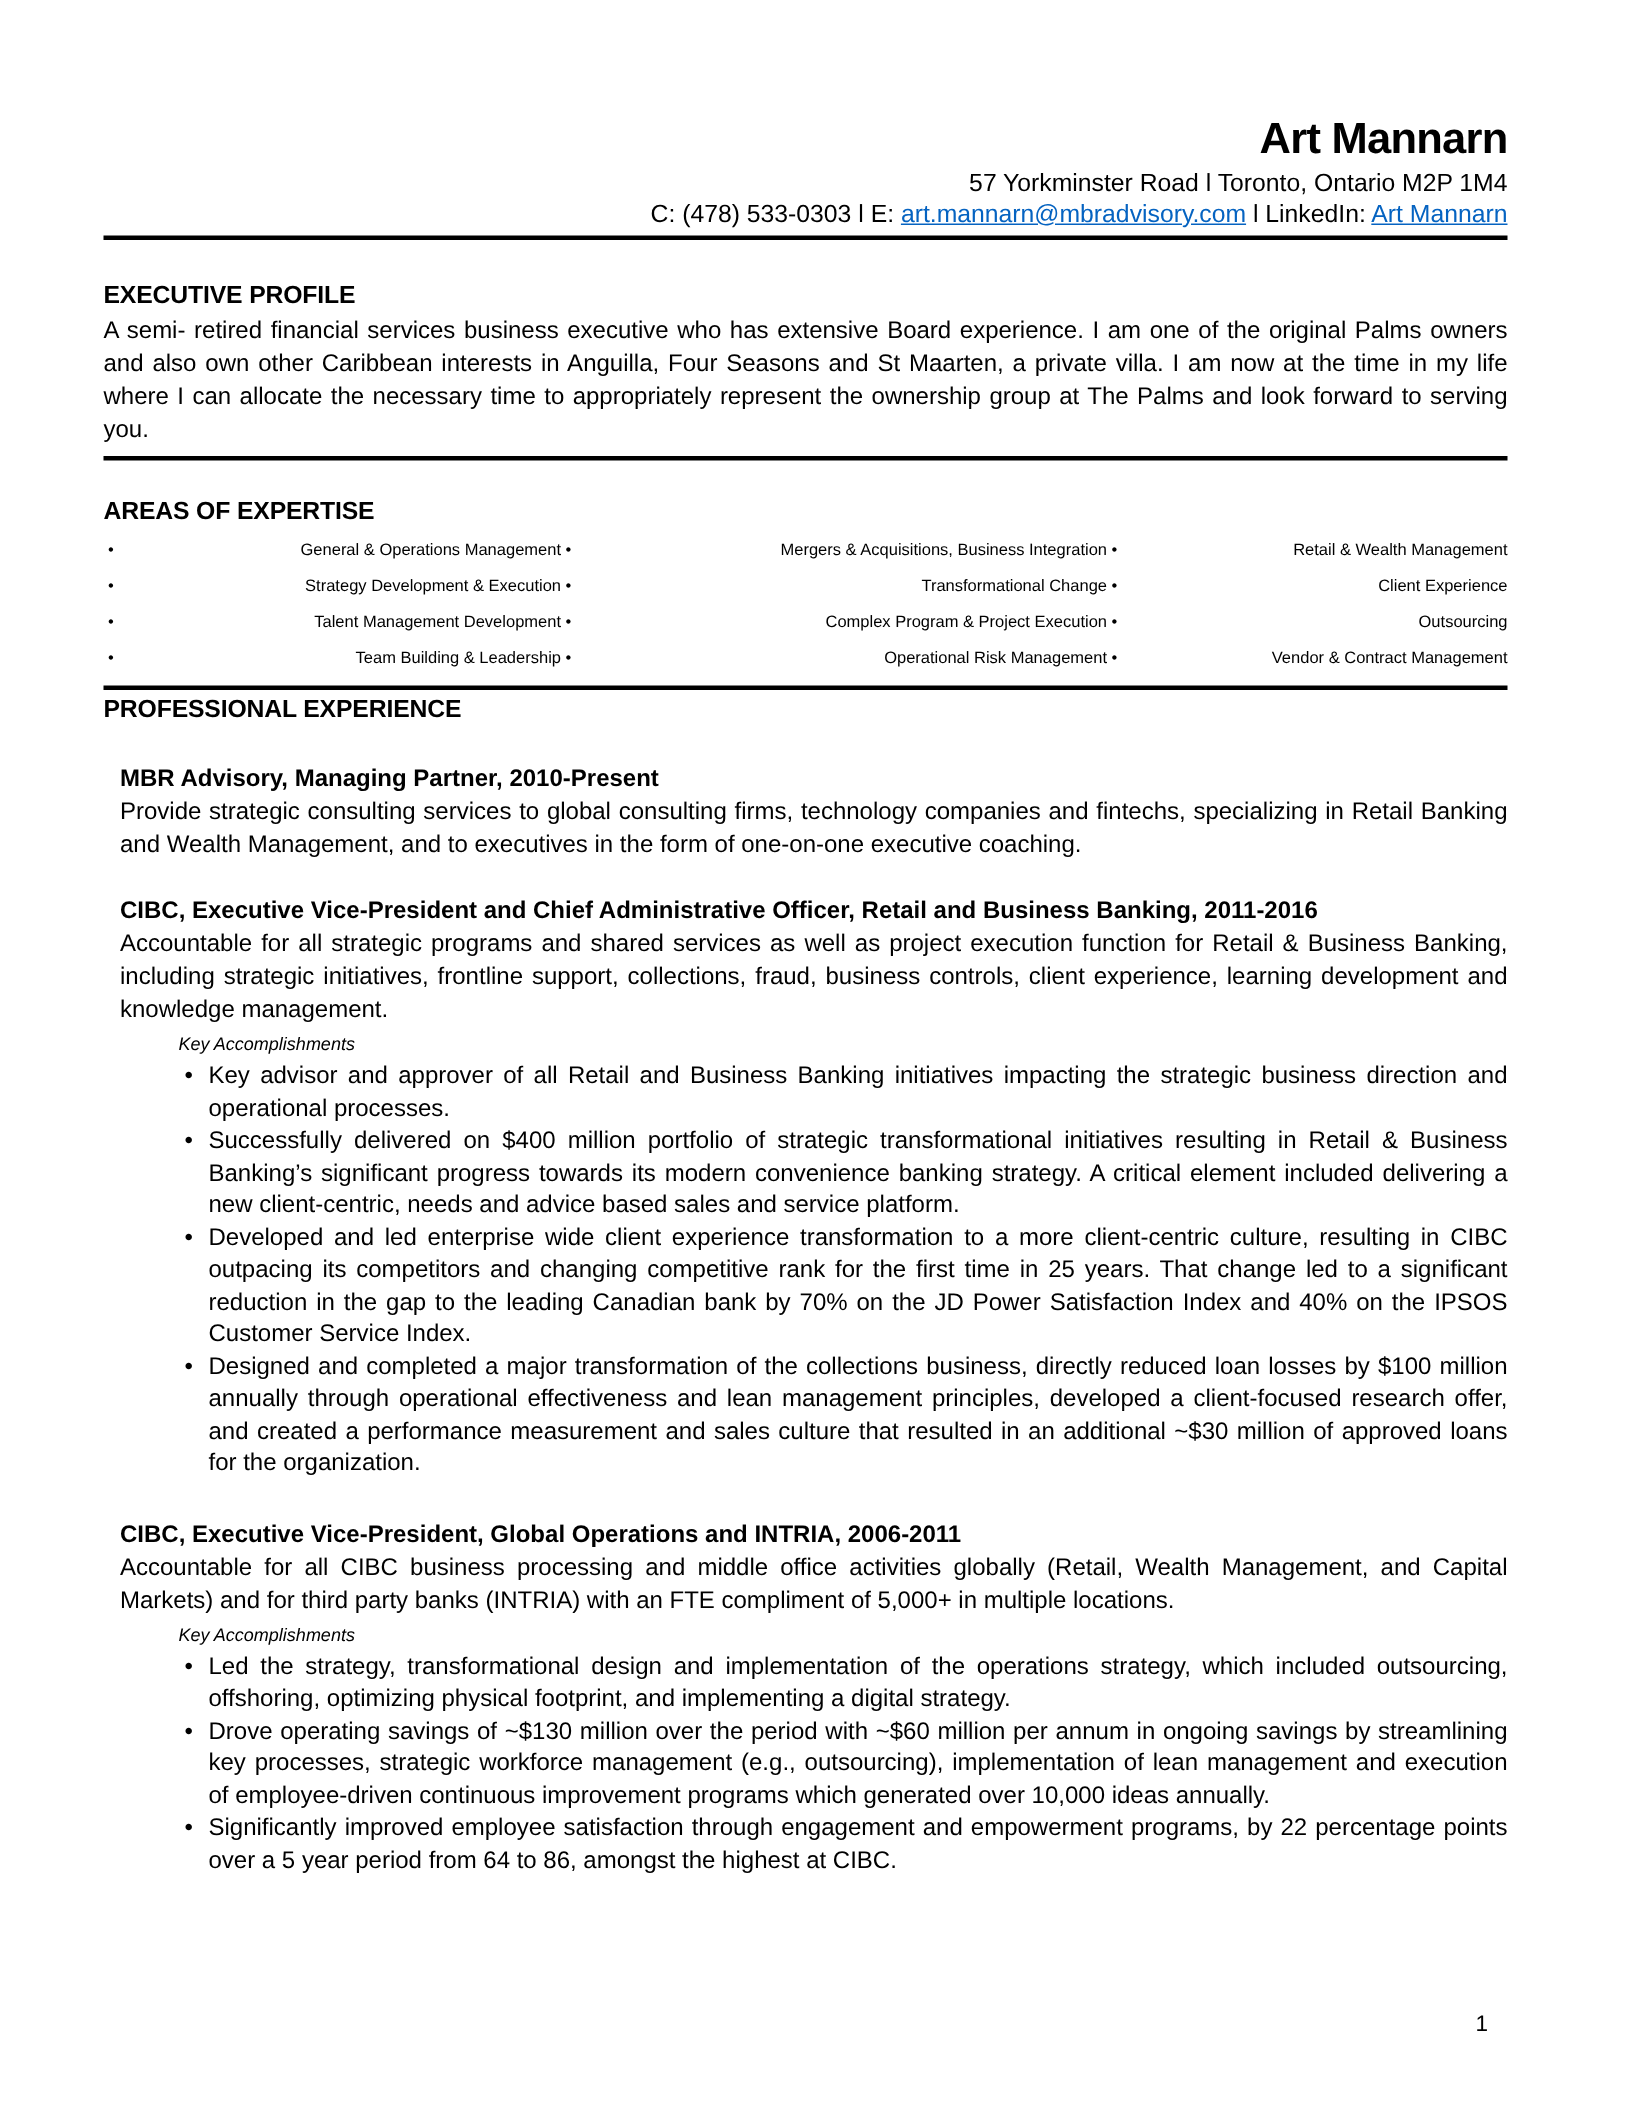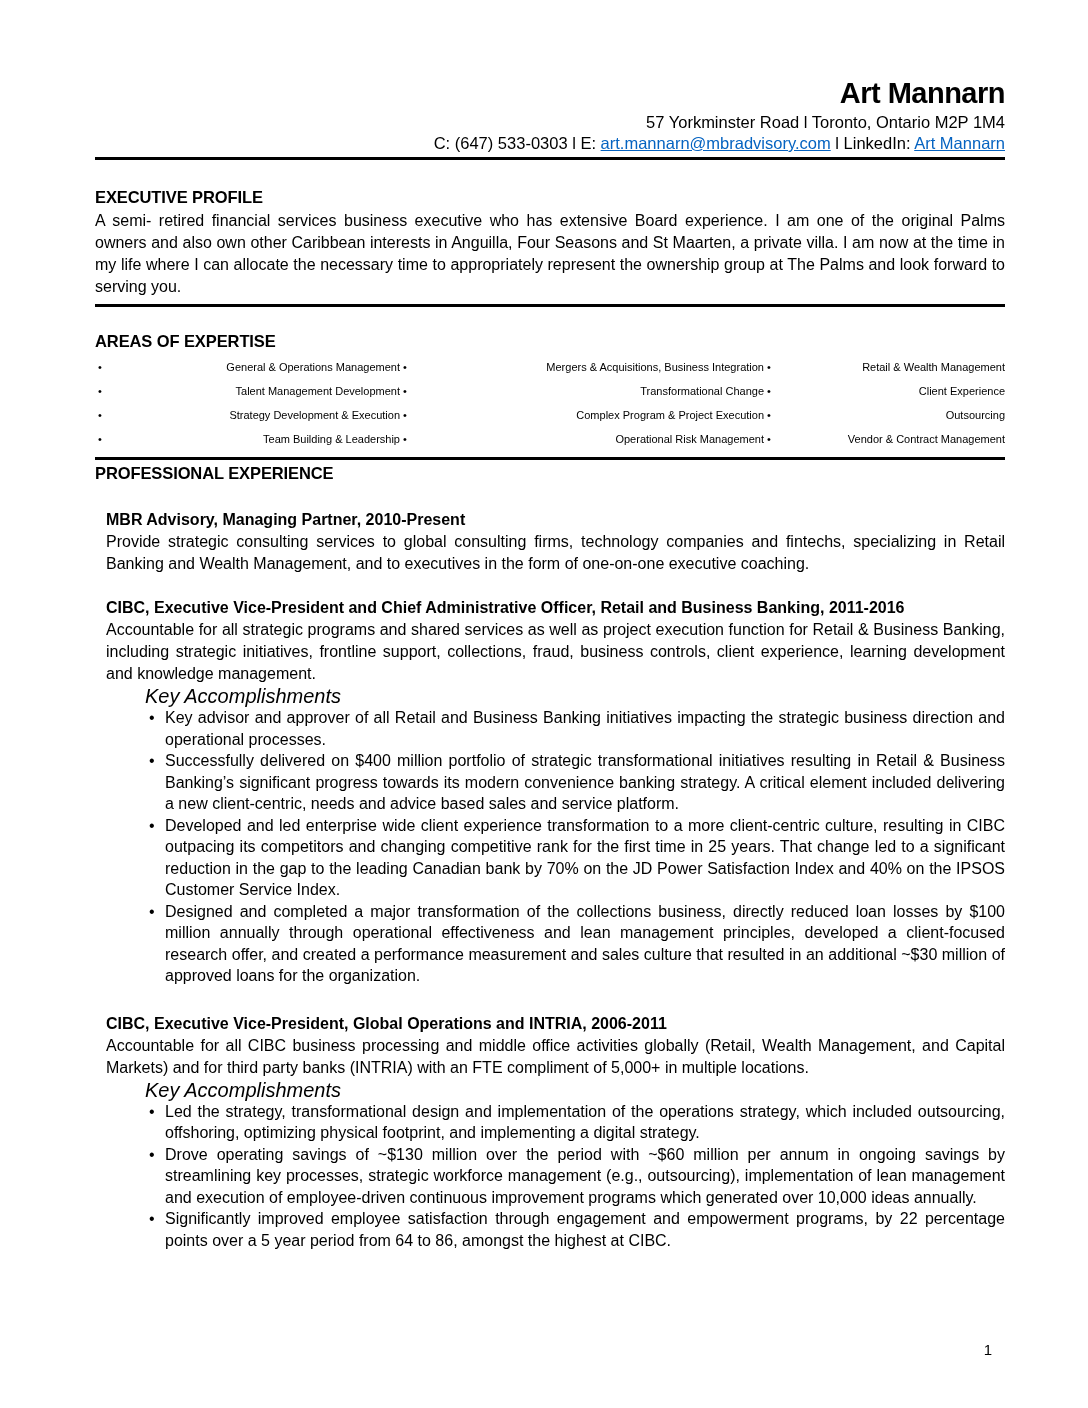--- a/index.html
+++ b/index.html
@@ -6,21 +6,21 @@
   html, body { background: #ffffff; }
   body {
     width: 1088px; height: 1408px;
     position: relative;
     font-family: "Liberation Sans", sans-serif;
     color: #000;
     overflow: hidden;
   }
   .page {
     position: absolute; inset: 0;
-    padding: 74px 83px 0 95px;
+    padding: 74px 83px 0 69px;
   }
 
   
   .header { text-align: right; }
   .name {
     font-size: 29px; font-weight: bold; line-height: 38px;
     letter-spacing: -0.5px;
   }
   .addr, .contact { font-size: 16.5px; line-height: 21px; }
   .contact a {
@@ -58,21 +58,21 @@
 
   .rule-prof { margin-top: 6px; }
   .h-prof { margin-top: 3px; }
 
   
   .jobs { margin-left: 11px; }
   .job { margin-top: 22px; }
   .job-first { margin-top: 26px; }
   .job-title { font-size: 16px; font-weight: bold; line-height: 22px; }
   .acc-label {
-    font-style: italic; font-size: 20px; line-height: 22px;
+    font-style: italic; font-size: 12px; line-height: 22px;
     margin-left: 39px;
   }
   .bullet {
     position: relative;
     margin-left: 41px; padding-left: 18px;
     font-size: 16px; line-height: 21.5px; text-align: justify;
   }
   .bullet::before {
     content: "\2022";
     position: absolute; left: 2px;
@@ -84,34 +84,34 @@
   }
 </style>
 </head>
 <body>
 
 <div class="page">
 
   <div class="header">
     <div class="name">Art Mannarn</div>
     <div class="addr">57 Yorkminster Road l Toronto, Ontario M2P 1M4</div>
-    <div class="contact"><span>C: (647) 533-0303 l E: </span><a>art.mannarn@mbradvisory.com</a><span> l LinkedIn: </span><a>Art Mannarn</a></div>
+    <div class="contact"><span>C: (478) 533-0303 l E: </span><a>art.mannarn@mbradvisory.com</a><span> l LinkedIn: </span><a>Art Mannarn</a></div>
   </div>
   <div class="rule rule-header"></div>
 
   <div class="section-heading h-exec">EXECUTIVE PROFILE</div>
   <div class="body-text exec-text">A semi- retired financial services business executive who has extensive Board experience.  I am one of the original Palms owners and also own other Caribbean interests in Anguilla, Four Seasons and St Maarten, a private villa. I am now at the time in my life where I can allocate the necessary time to appropriately represent the ownership group at The Palms and look forward to serving you.</div>
   <div class="rule rule-areas"></div>
 
   <div class="section-heading h-areas">AREAS OF EXPERTISE</div>
   <div class="expertise-grid">
     <div class="expertise-col">
       <div class="expertise-item">General &amp; Operations Management</div>
+      <div class="expertise-item">Strategy Development &amp;  Execution</div>
       <div class="expertise-item">Talent Management Development</div>
-      <div class="expertise-item">Strategy Development &amp;  Execution</div>
       <div class="expertise-item">Team Building &amp; Leadership</div>
     </div>
     <div class="expertise-col">
       <div class="expertise-item">Mergers &amp; Acquisitions, Business Integration</div>
       <div class="expertise-item">Transformational Change</div>
       <div class="expertise-item">Complex Program &amp; Project Execution</div>
       <div class="expertise-item">Operational Risk Management</div>
     </div>
     <div class="expertise-col">
       <div class="expertise-item">Retail &amp; Wealth Management</div>

